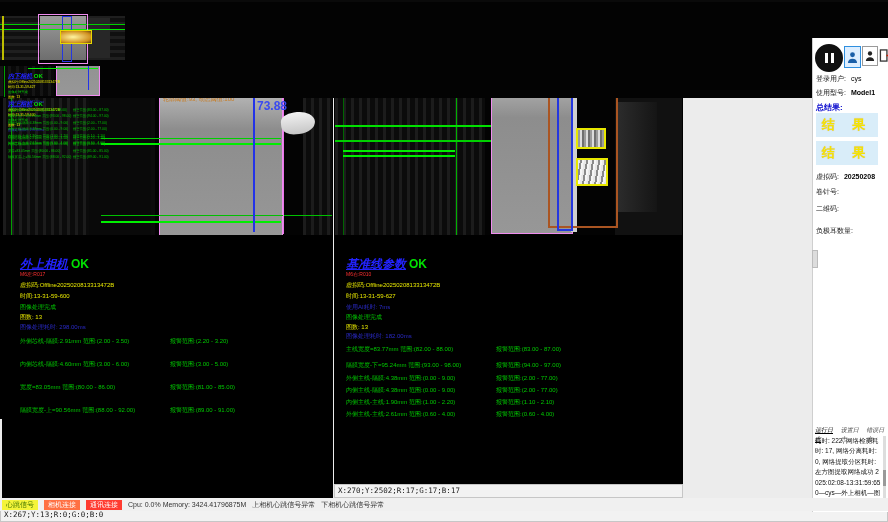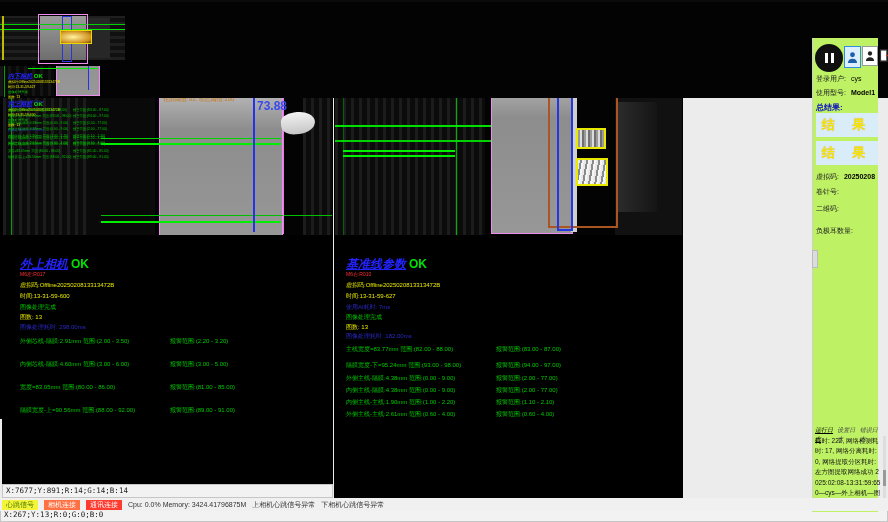--- a/index.html
+++ b/index.html
@@ -43,21 +43,21 @@
   .cline{position:absolute;font-size:6px;white-space:nowrap;}
   .c-yellow{color:#e8e800;}.c-green{color:#00c800;}.c-dblue{color:#2a2ac8;}.c-red{color:#ff3030;font-size:5px;}
   .mrow{position:absolute;left:18px;right:2px;height:8px;font-size:6px;color:#00c800;white-space:nowrap;}
   .mrow .alarm{position:absolute;left:150px;top:0;}
   .shrink{transform:scale(0.55);transform-origin:0 0;width:210px;position:absolute;}
   .shrink .cam-title{font-size:11px;}
   .shrink .cline{font-size:6px;}
   .shrink .mrow{font-size:6px;}
   .shrink .mrow .alarm{left:118px;}
   
-  #rightpanel{position:absolute;left:812px;top:38px;width:66px;height:474px;background:#bef264;
+  #rightpanel{position:absolute;left:812px;top:38px;width:76px;height:474px;background:#ffffff;
               border-left:1px solid #cfcfcf;box-sizing:border-box;font-size:7px;color:#222;}
   .rbtn{position:absolute;background:#fff;border:1px solid #9a9a9a;display:flex;align-items:center;justify-content:center;}
   #btn-pause{left:2px;top:6px;width:24px;height:24px;border-radius:50%;background:#101010;border:2px solid #101010;}
   #btn-pause .bar{width:3px;height:10px;background:#fff;margin:0 1.5px;}
   #btn-user1{left:31px;top:8px;width:15px;height:20px;border:1px solid #2f8fdf;background:#ddeeff;}
   #btn-user2{left:49px;top:8px;width:14px;height:18px;}
   #btn-exit{left:66px;top:8px;width:14px;height:18px;border:none;background:transparent;}
   .frow{position:absolute;left:3px;white-space:nowrap;}
   .frow .lab{color:#222;}
   .frow .val{margin-left:3px;color:#000;}
@@ -165,21 +165,20 @@
       </div>
       <div class="mrow" style="top:313px;">
         <span>宽度=83.05mm 范围:(80.00 - 86.00)</span>
         <span class="alarm">报警范围:(81.00 - 85.00)</span>
       </div>
       <div class="mrow" style="top:336px;">
         <span>隔膜宽度-上=90.56mm 范围:(88.00 - 92.00)</span>
         <span class="alarm">报警范围:(89.00 - 91.00)</span>
       </div>
     </div>
-    <div class="status-strip">X:7677;Y:891;R:14;G:14;B:14</div>
   </div>
 
   <div id="panel-mid" class="panel">
     <div class="img">
       <div class="stripes" style="left:0;top:0;width:150px;height:163px;"></div>
       <div style="position:absolute;left:280px;top:0;width:69px;height:163px;background:#111;"></div>
       <div style="position:absolute;left:282px;top:30px;width:40px;height:110px;background:linear-gradient(90deg,#2c2c2c,#151515);"></div>
       <div class="vline" style="left:8px;top:0;width:1px;height:163px;background:#006600;"></div>
       <div class="vline" style="left:121px;top:0;width:1px;height:163px;background:#00b000;"></div>
       <div class="hline" style="top:53px;left:0;width:240px;height:2px;background:#00e000;"></div>
@@ -224,20 +223,21 @@
       </div>
       <div class="mrow" style="top:328px;left:12px;">
         <span>内侧主线-主线:1.90mm 范围:(1.00 - 2.20)</span>
         <span class="alarm">报警范围:(1.10 - 2.10)</span>
       </div>
       <div class="mrow" style="top:340px;left:12px;">
         <span>外侧主线-主线:2.61mm 范围:(0.60 - 4.00)</span>
         <span class="alarm">报警范围:(0.60 - 4.00)</span>
       </div>
     </div>
+    <div class="status-strip">X:270;Y:2502;R:17;G:17;B:17</div>
   </div>
 
   <div id="mini-top">
     <div class="mimg" style="height:96px;">
       <div class="stripes" style="left:0;top:8px;width:54px;height:86px;opacity:.7;"></div>
       <div class="hline" style="top:6px;left:0;width:125px;height:1px;background:#bdbd00;"></div>
       <div class="vline" style="left:4px;top:7px;width:1px;height:88px;background:#00a000;"></div>
       <div class="electrode" style="left:56px;top:8px;width:42px;height:84px;"></div>
       <div class="hline" style="top:30px;left:28px;width:70px;height:1px;background:#00d000;"></div>
       <div class="hline" style="top:34px;left:28px;width:70px;height:1px;background:#00ee00;"></div>

